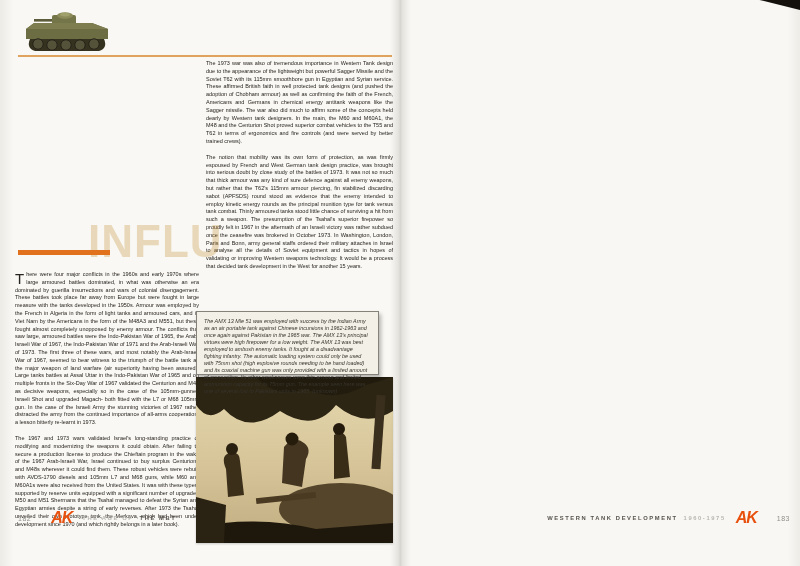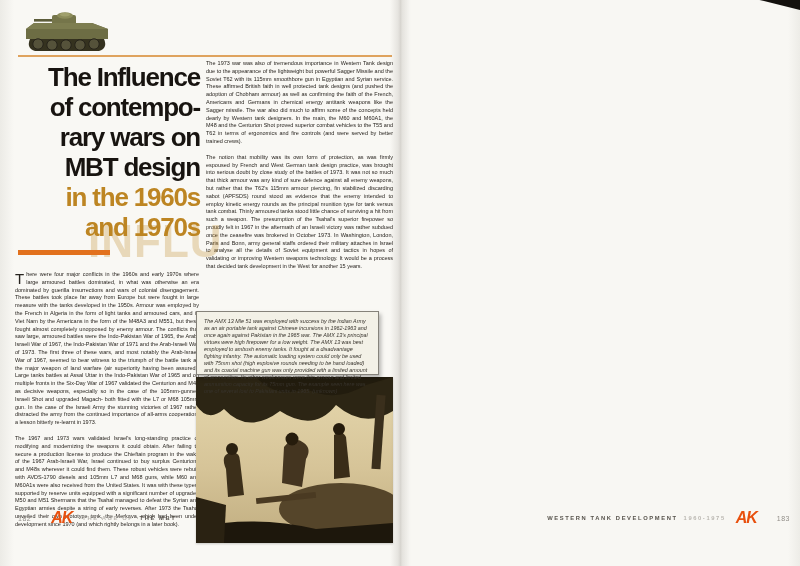--- a/index.html
+++ b/index.html
@@ -69,28 +69,20 @@
         <circle cx="48" cy="35" r="5.2" fill="#55523a" stroke="#26231a" stroke-width="1"></circle>
         <circle cx="62" cy="35" r="5.2" fill="#55523a" stroke="#26231a" stroke-width="1"></circle>
         <circle cx="76" cy="34" r="5.2" fill="#55523a" stroke="#26231a" stroke-width="1"></circle>
       </svg>
     </div>
 
     <div class="rule-top"></div>
 
     <div class="watermark">INFLU</div>
 
-    <div class="headline">
-      <div>The Influence</div>
-      <div>of contempo-</div>
-      <div>rary wars on</div>
-      <div>MBT design</div>
-      <div class="gold">in the 1960s</div>
-      <div class="gold">and 1970s</div>
-    </div>
 
     <div class="title-bar"></div>
 
     <div class="bodycol col1">
       <p><span class="dropcap">T</span><span>here were four major conflicts in the 1960s and early 1970s where large armoured battles dominated, in what was otherwise an era dominated by guerilla insurrections and wars of colonial disengagement. These battles took place far away from Europe but were fought in large measure with the tanks developed in the 1950s. Armour was employed by the French in Algeria in the form of light tanks and armoured cars, and in Viet Nam by the Americans in the form of the M48A3 and M551, but these fought almost completely unopposed by enemy armour. The conflicts that saw large, armoured battles were the Indo-Pakistan War of 1965, the Arab-Israeli War of 1967, the Indo-Pakistan War of 1971 and the Arab-Israeli War of 1973. The first three of these wars, and most notably the Arab-Israeli War of 1967, seemed to bear witness to the triumph of the battle tank as the major weapon of land warfare (air superiority having been assured). Large tanks battles at Assal Uttar in the Indo-Pakistan War of 1965 and on multiple fronts in the Six-Day War of 1967 validated the Centurion and M48 as decisive weapons, especially so in the case of the 105mm-gunned Israeli Shot and upgraded Magach- both fitted with the L7 or M68 105mm gun. In the case of the Israeli Army the stunning victories of 1967 rather distracted the army from the continued importance of all-arms cooperation, a lesson bitterly re-learnt in 1973.</span></p>
       <p>The 1967 and 1973 wars validated Israel's long-standing practice of modifying and modernizing the weapons it could obtain. After failing to secure a production license to produce the Chieftain program in the wake of the 1967 Arab-Israeli War, Israel continued to buy surplus Centurions and M48s wherever it could find them. These robust vehicles were rebuilt with AVDS-1790 diesels and 105mm L7 and M68 guns, while M60 and M60A1s were also received from the United States. It was with these types, supported by reserve units equipped with a significant number of upgraded M50 and M51 Shermans that the Tsahal managed to defeat the Syrian and Egyptian armies despite a string of early reverses. After 1973 the Tsahal unveiled their own prototype tank, the Merkava, which had been under development since 1970 (and which rightly belongs in a later book).</p>
     </div>
 
     <div class="bodycol col2">
       <p>The 1973 war was also of tremendous importance in Western Tank design due to the appearance of the lightweight but powerful Sagger Missile and the Soviet T62 with its 115mm smoothbore gun in Egyptian and Syrian service. These affirmed British faith in well protected tank designs (and pushed the adoption of Chobham armour) as well as confirming the faith of the French, Americans and Germans in chemical energy antitank weapons like the Sagger missile. The war also did much to affirm some of the concepts held dearly by Western tank designers. In the main, the M60 and M60A1, the M48 and the Centurion Shot proved superior combat vehicles to the T55 and T62 in terms of ergonomics and fire controls (and were served by better trained crews).</p>

